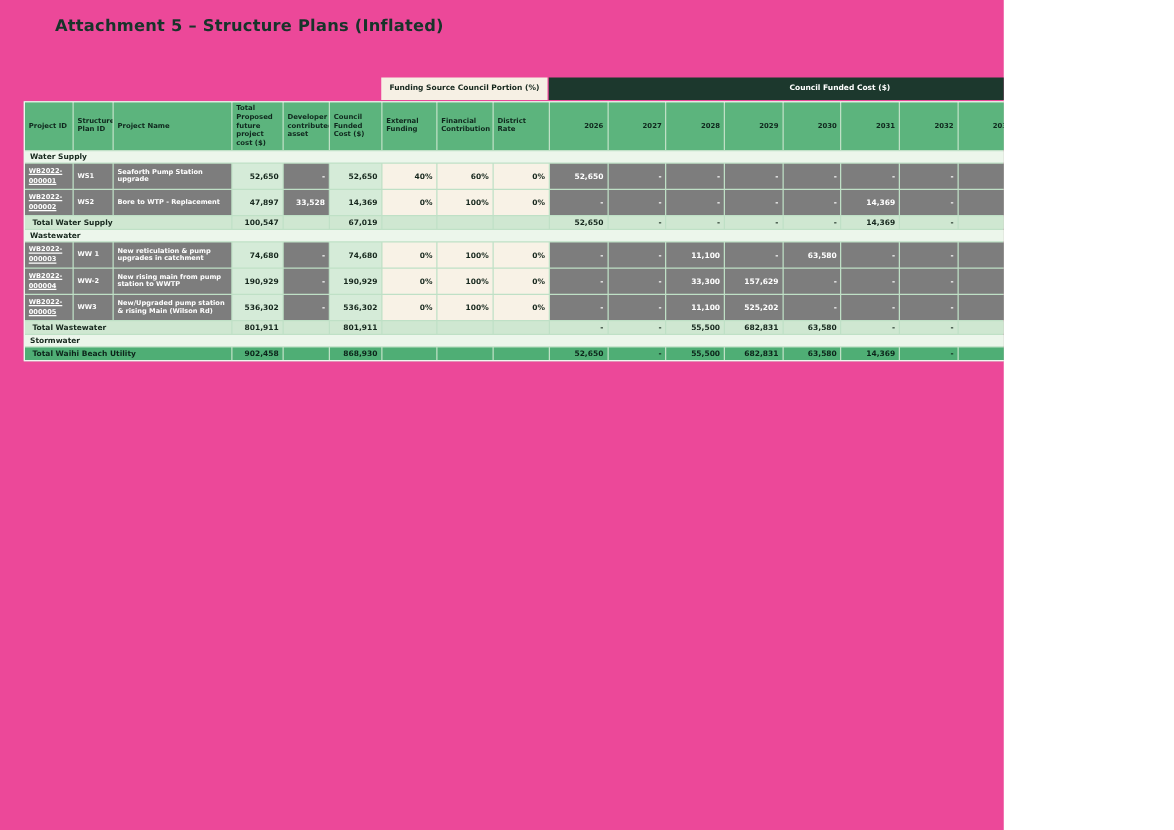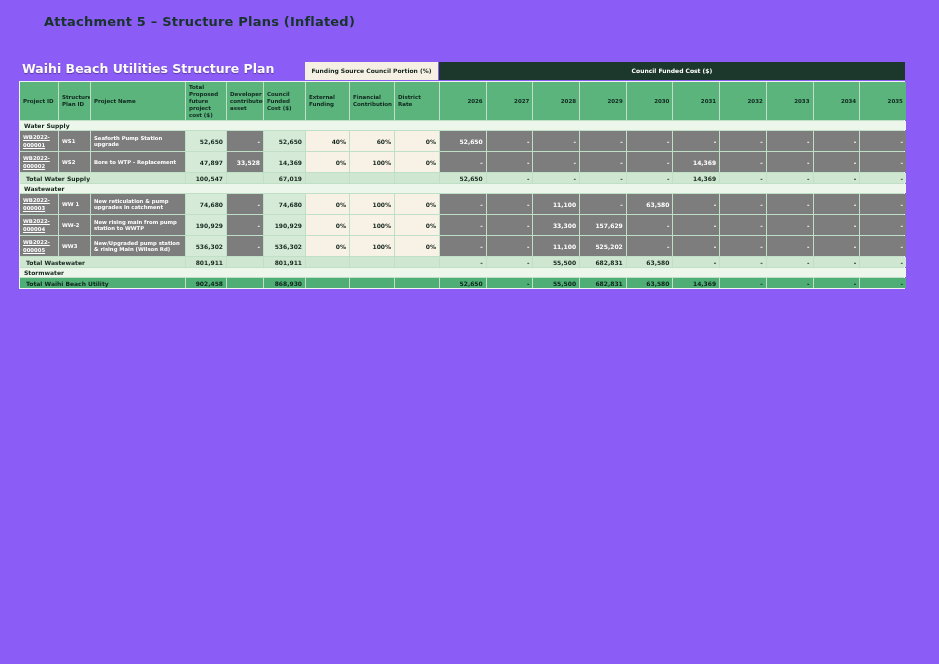--- a/index.html
+++ b/index.html
@@ -1,16 +1,16 @@
 <!DOCTYPE html>
 <html><head>
 <meta charset="utf-8">
 <style>
   html,body{margin:0;padding:0;}
-  .screen{position:relative;width:939px;height:664px;background:#8b5cf6;overflow:hidden;
+  .screen{position:relative;width:803px;height:664px;background:#ec4899;overflow:hidden;
           font-family:"DejaVu Sans","Liberation Sans",sans-serif;}
   .page-title{position:absolute;left:44px;top:14px;font-size:13px;font-weight:800;
               color:#17342a;letter-spacing:.2px;}
   .table-title{position:absolute;left:22px;top:61px;font-size:12.5px;font-weight:800;
                color:#fbfbfb;text-shadow:0 1px 1px rgba(0,0,0,.35);z-index:3;}
   .tablewrap{position:absolute;left:19px;top:62px;width:886px;}
   .row{display:grid;grid-template-columns:38px 31px 94px 40px 36px 41px 43px 44px 44px repeat(10,45.7px);
        column-gap:1px;}
   .bandrow{height:18px;margin-bottom:1px;}
   .rowsbox{background:#bfe0c6;border:1px solid #eef6ef;}
@@ -39,21 +39,20 @@
   .totalrow{height:10px;}
   .tcell{background:#cfe7d1;font-size:6px;}
   .tlabel{grid-column:span 3;padding-left:6px;}
   .grand .tcell{background:#4fae75;color:#0c241a;}
 </style>
 </head>
 <body>
 
 <div class="screen">
   <div class="page-title">Attachment 5 – Structure Plans (Inflated)</div>
-  <div class="table-title">Waihi Beach Utilities Structure Plan</div>
 
   <div class="tablewrap">
     <div class="row bandrow">
       <div class="cell band-empty"></div>
       <div class="cell band-funding">Funding Source Council Portion (%)</div>
       <div class="cell band-council">Council Funded Cost ($)</div>
     </div>
     <div class="rowsbox">
         <div class="row hdrrow">
           <div class="cell hdr">Project ID</div>

